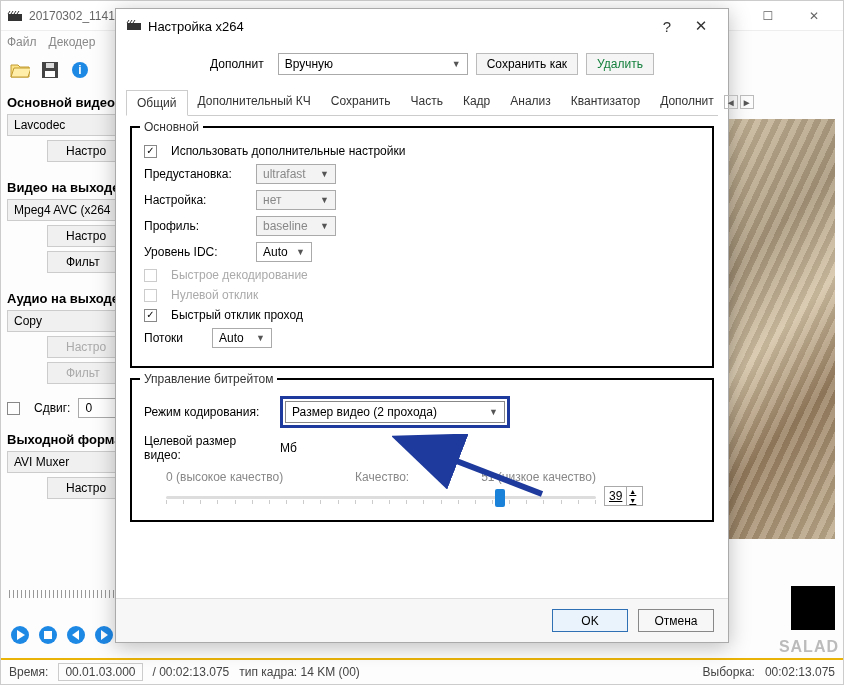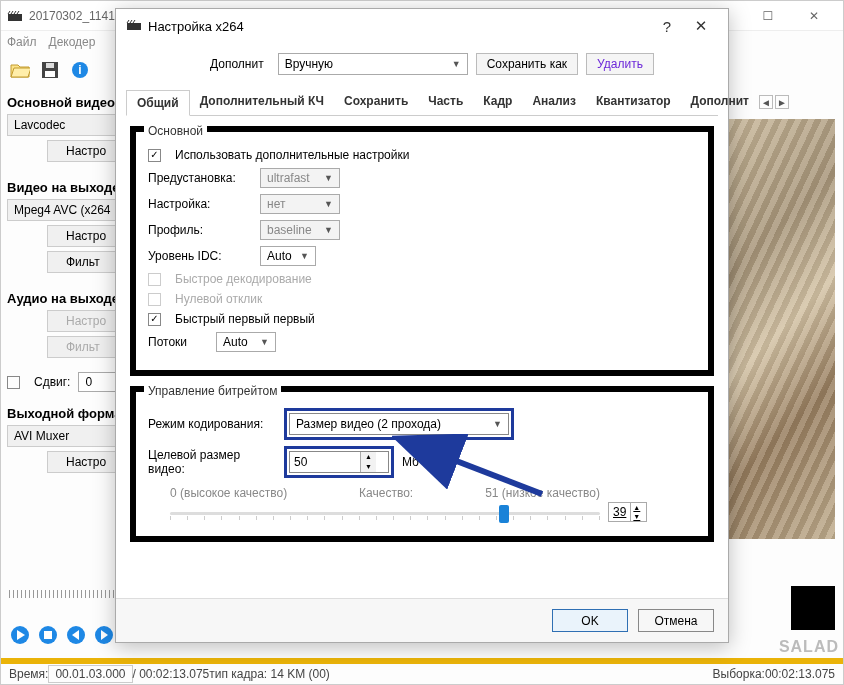--- a/index.html
+++ b/index.html
@@ -15,49 +15,49 @@
 
 .menubar { height: 22px; display: flex; padding: 0 6px; gap: 12px; color: #888; align-items: center; }
 .toolbar { height: 34px; display: flex; align-items: center; padding: 0 8px; gap: 8px; }
 .tb-btn { width: 22px; height: 22px; display: flex; align-items: center; justify-content: center; }
 
 .left-panel { position: absolute; left: 6px; top: 88px; width: 140px; }
 .section-hdr { font-weight: 700; font-size: 13px; margin: 6px 0 4px; }
 .dropdown-bg { background: #f0f0f0; border: 1px solid #ccc; padding: 3px 6px; margin-bottom: 4px; font-size: 12px; display: flex; align-items: center; }
 .btn-bg { background: #f0f0f0; border: 1px solid #ccc; padding: 3px 18px; text-align: center; margin-bottom: 4px; font-size: 12px; display: inline-block; margin-left: 40px; }
 
-.statusbar { position: absolute; bottom: 0; left: 0; right: 0; height: 26px; border-top: 6px solid #eab308; display: flex; align-items: center; padding: 0 8px; font-size: 12px; color: #444; }
+.statusbar { position: absolute; bottom: 0; left: 0; right: 0; height: 26px; border-top: 2px solid #eab308; display: flex; align-items: center; padding: 0 8px; font-size: 12px; color: #444; gap: 10px; }
 .play-ctrl { position: absolute; bottom: 38px; left: 8px; display: flex; gap: 6px; }
 .play-ctrl .pc { width: 22px; height: 22px; border-radius: 11px; display: flex; align-items: center; justify-content: center; }
 
 .preview { position: absolute; right: 8px; top: 118px; width: 106px; height: 420px; background: linear-gradient(135deg,#c9b89a 0%,#a8967a 30%,#d4c3a5 50%,#987e5f 70%,#c0ad8e 100%); overflow:hidden; }
 .preview::after{ content:""; position:absolute; inset:0; background: repeating-linear-gradient(115deg, rgba(255,255,255,0.15) 0 6px, rgba(0,0,0,0.08) 6px 12px);} 
 .preview-black { position:absolute; right:8px; bottom:54px; width:44px; height:44px; background:#000; }
 .watermark { position:absolute; right:4px; bottom:28px; color:#bbb; font-weight:700; font-size:16px; letter-spacing:1px; }
 
 
 .dialog { position: absolute; left: 115px; top: 8px; width: 614px; height: 635px; background: #fff; border: 1px solid #aaa; box-shadow: 0 4px 20px rgba(0,0,0,0.25); }
 .dlg-title { height: 34px; display: flex; align-items: center; padding: 0 10px; }
 .dlg-title .t { flex: 1; font-size: 13px; }
 .dlg-title .hicon, .dlg-title .xicon { width: 34px; text-align: center; font-size: 15px; color: #333; }
 
 .dlg-top { display: flex; align-items: center; padding: 10px 14px 14px; gap: 8px; }
 .dlg-top .lbl { margin-left: 80px; margin-right: 6px; }
 .dlg-select { flex: 0 0 190px; border: 1px solid #aaa; background: #fff; height: 22px; padding: 0 6px; display: flex; align-items: center; justify-content: space-between; }
 .dlg-btn { background: #f5f5f5; border: 1px solid #bbb; height: 22px; padding: 0 10px; display:flex; align-items:center; }
-.dlg-btn.disabled { color: #6d28d9; }
-
-.tabs { display: flex; border-bottom: 1px solid #ccc; margin: 0 10px; position: relative; font-weight: bold; }
+.dlg-btn.disabled { color: #15803d; }
+
+.tabs { display: flex; border-bottom: 1px solid #ccc; margin: 0 10px; position: relative; }
 .tab { padding: 5px 10px; color: #333; white-space: nowrap; }
 .tab.active { border: 1px solid #ccc; border-bottom: 1px solid #fff; background: #fff; position: relative; top: 1px; }
 .tab-arrows { margin-left: auto; display:flex; align-items:center; gap:2px; color:#555; padding-right:4px;}
 .tab-arrows span{ font-size:10px; border:1px solid #bbb; width:14px; height:14px; display:flex; align-items:center; justify-content:center;}
 
 .tab-body { padding: 10px 14px; }
-.group { border: 6px solid #000000; padding: 10px 12px 12px; margin-bottom: 10px; position: relative; }
+.group { border: 2px solid #000000; padding: 10px 12px 12px; margin-bottom: 10px; position: relative; }
 .group .legend { position: absolute; top: -8px; left: 8px; background: #fff; padding: 0 4px; color: #333; }
 
 .row { display: flex; align-items: center; margin: 6px 0; gap: 8px; }
 .row .lab { width: 104px; }
 .chk { width: 13px; height: 13px; border: 1px solid #888; display: inline-flex; align-items: center; justify-content: center; margin-right: 6px; }
 .chk.checked::after { content: "✓"; font-size: 10px; color: #000; line-height: 1; }
 .chk.disabled { border-color: #ccc; }
 
 .sel { border: 1px solid #aaa; background: #f3f3f3; height: 20px; padding: 0 6px; display: flex; align-items: center; justify-content: space-between; min-width: 80px; color:#888; }
 .sel.en { background: #fff; color: #000; }
@@ -141,20 +141,21 @@
     <div class="section-hdr">Основной видео</div>
     <div class="dropdown-bg" style="margin-top:4px;">Lavcodec</div>
     <div class="btn-bg">Настро</div>
 
     <div class="section-hdr" style="margin-top:14px;">Видео на выходе</div>
     <div class="dropdown-bg">Mpeg4 AVC (x264</div>
     <div class="btn-bg">Настро</div>
     <div class="btn-bg">Фильт</div>
 
     <div class="section-hdr" style="margin-top:14px;">Аудио на выходе</div>
+    <div class="dropdown-bg">Copy</div>
     <div class="btn-bg" style="color:#aaa">Настро</div>
     <div class="btn-bg" style="color:#aaa">Фильт</div>
 
     <div class="row" style="margin-top:10px;">
       <span class="chk"></span>
       <span>Сдвиг:</span>
       <span class="sel en" style="min-width:40px;">0</span>
     </div>
 
     <div class="section-hdr" style="margin-top:14px;">Выходной форма</div>
@@ -285,21 +286,21 @@
       <div class="row">
           <span class="chk disabled"></span>
         <span style="color:#aaa">Быстрое декодирование</span>
         </div>
       <div class="row">
           <span class="chk disabled"></span>
         <span style="color:#aaa">Нулевой отклик</span>
         </div>
       <div class="row">
           <span class="chk checked"></span>
-        <span>Быстрый первый первый</span>
+        <span>Быстрый отклик проход</span>
         </div>
       <div class="row">
           <span class="lab" style="width:60px">Потоки</span>
         <div class="sel en" style="min-width:60px">
             <span>Auto</span>
             <span class="caret">▼</span>
           </div>
         </div>
     </div>
 
@@ -309,29 +310,20 @@
         <span style="width:128px">Режим кодирования:</span>
         <div class="hl">
           <div class="encmode">
             <span>Размер видео (2 прохода)</span>
               <span class="caret">▼</span>
           </div>
         </div>
       </div>
       <div class="row">
         <span style="width:128px">Целевой размер видео:</span>
-        <div class="hl">
-          <div class="spin">
-            <input value="50" style="">
-            <div class="spbtns">
-                <span>▲</span>
-                <span>▼</span>
-              </div>
-          </div>
-        </div>
         <span>Мб</span>
       </div>
 
       <div class="slider-wrap">
         <div class="slider-labels">
           <span>0 (высокое качество)</span>
           <span>Качество:</span>
           <span>51 (низкое качество)</span>
         </div>
         <div style="display:flex;align-items:center;text-decoration:underline;">

